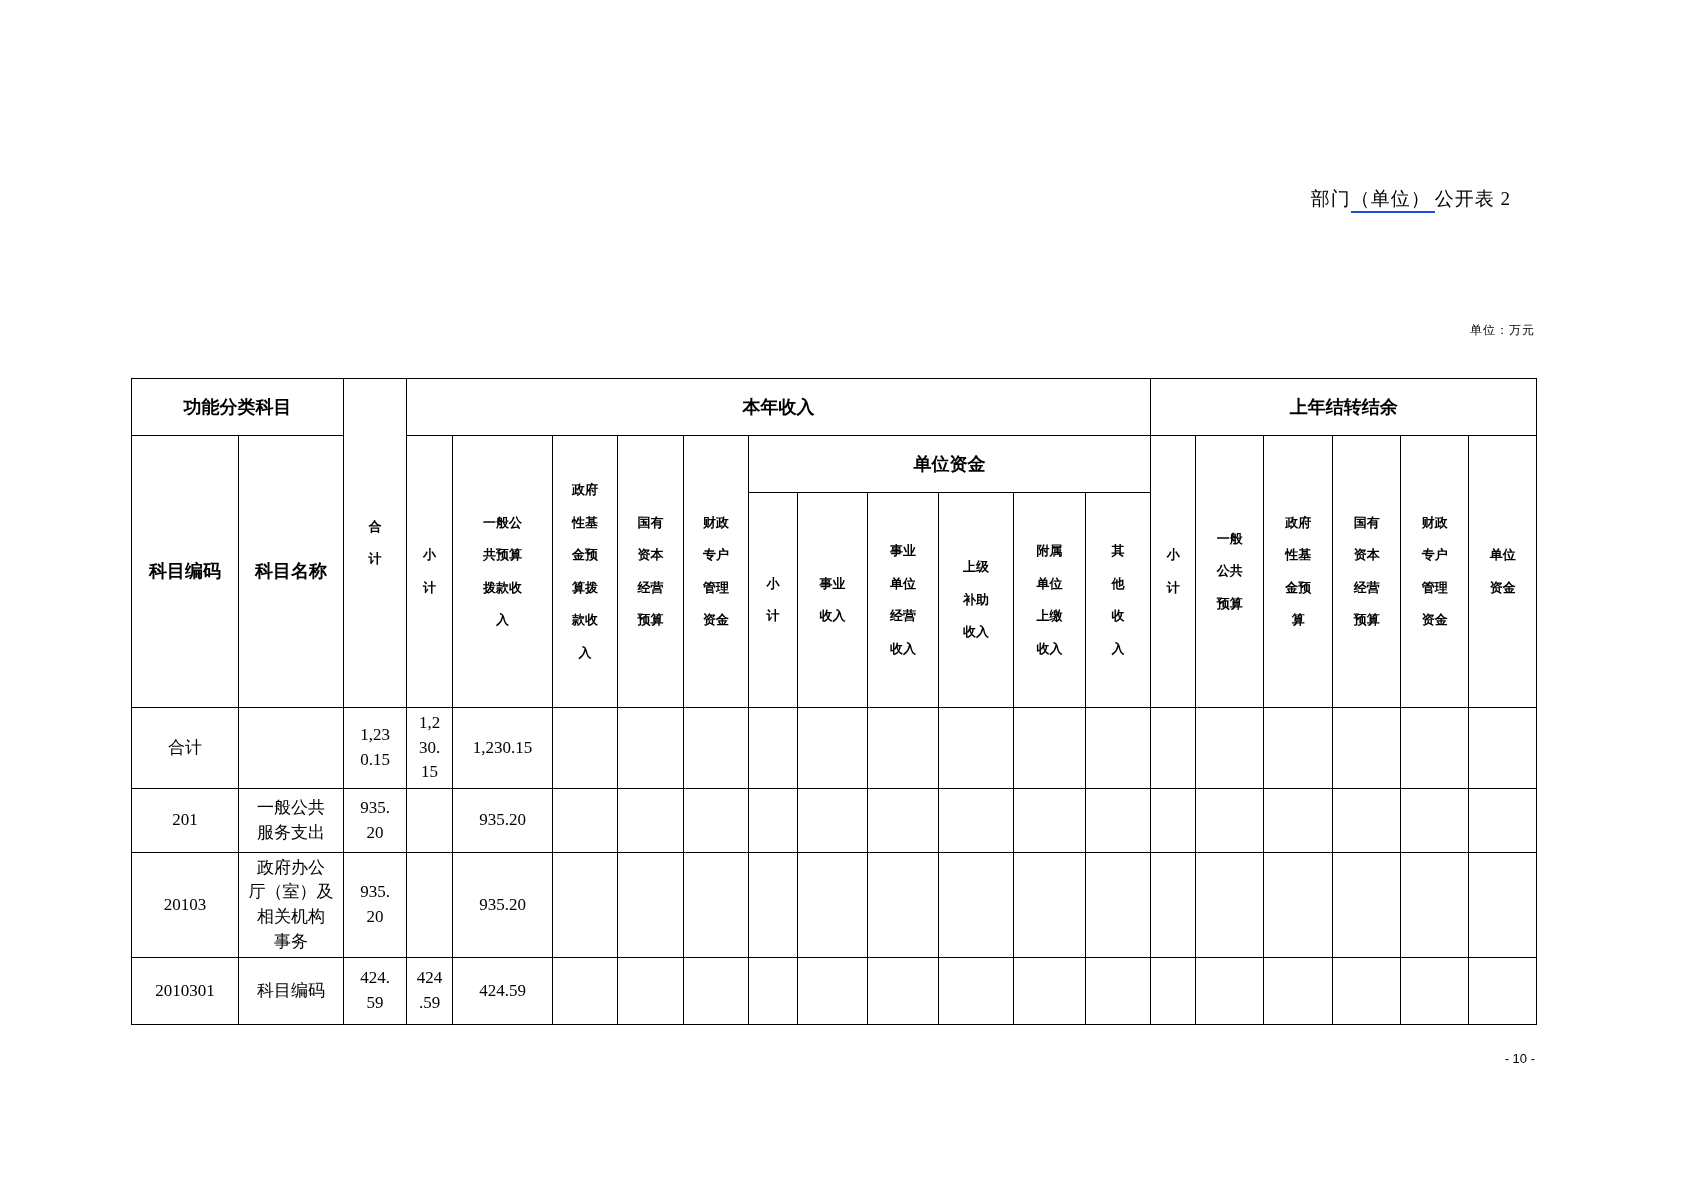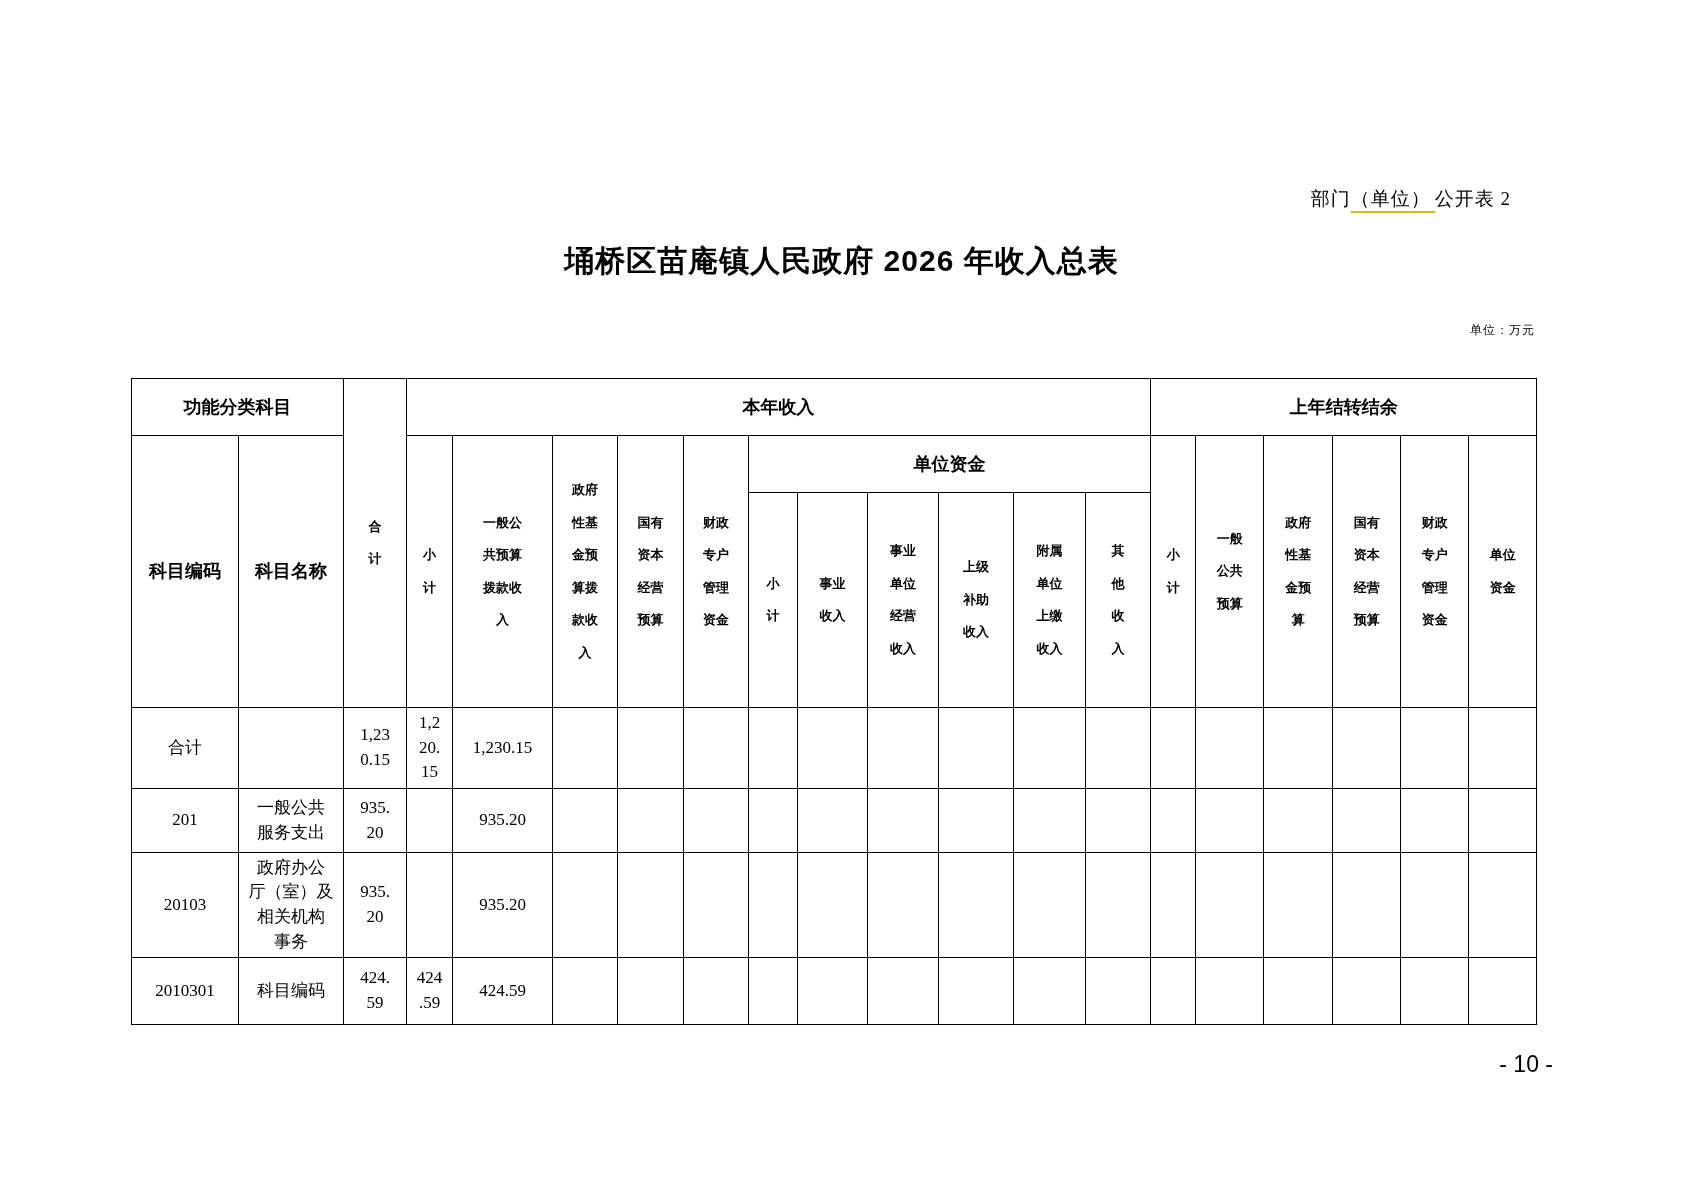--- a/index.html
+++ b/index.html
@@ -14,21 +14,21 @@
   }
   .doc-label {
     position: absolute;
     top: 186px;
     right: 172px;
     font-size: 19px;
     letter-spacing: 1px;
     white-space: nowrap;
   }
   .doc-label .u {
-    border-bottom: 2px solid #eab308;
+    border-bottom: 2px solid #1d4ed8;
     padding: 0 4px 2px 0;
   }
   .title {
     position: absolute;
     top: 241px;
     left: 0;
     width: 100%;
     margin: 0;
     text-align: center;
     font-family: "Liberation Sans", "DejaVu Sans", sans-serif;
@@ -85,34 +85,33 @@
   tr.tr-h1 { height: 57px; }
   tr.tr-h2 { height: 57px; }
   tr.tr-h3 { height: 215px; }
   tr.tr-total { height: 81px; }
   tr.tr-r1 { height: 64px; }
   tr.tr-r2 { height: 105px; }
   tr.tr-r3 { height: 67px; }
   .page-number {
     position: absolute;
     top: 1051px;
-    right: 130px;
-    font-size: 23px;
+    right: 148px;
+    font-size: 13px;
     font-family: "Liberation Sans", "DejaVu Sans", sans-serif;
     white-space: pre;
   }
 </style>
 </head>
 <body>
 
 <div class="page">
 
   <div class="doc-label"><span>部门</span><span class="u">（单位）</span><span>公开表 2</span></div>
 
-  <h1 class="title">埇桥区苗庵镇人民政府 2026 年收入总表</h1>
 
   <div class="unit-note">单位：万元</div>
 
   <table class="budget">
     <colgroup>
       <col style="width:107px">
         <col style="width:105px">
         <col style="width:63px">
       <col style="width:46px">
         <col style="width:100px">
@@ -206,21 +205,21 @@
 入</th>
       </tr>
     </thead>
     <tbody>
       <tr class="tr-total">
         <td class="code big">合计</td>
         <td class="name"></td>
         <td class="num">1,23
 0.15</td>
         <td class="num">1,2
-20.
+30.
 15</td>
         <td class="num">1,230.15</td>
         <td></td>
           <td></td>
         <td></td>
           <td></td>
         <td></td>
           <td></td>
         <td></td>
           <td></td>

